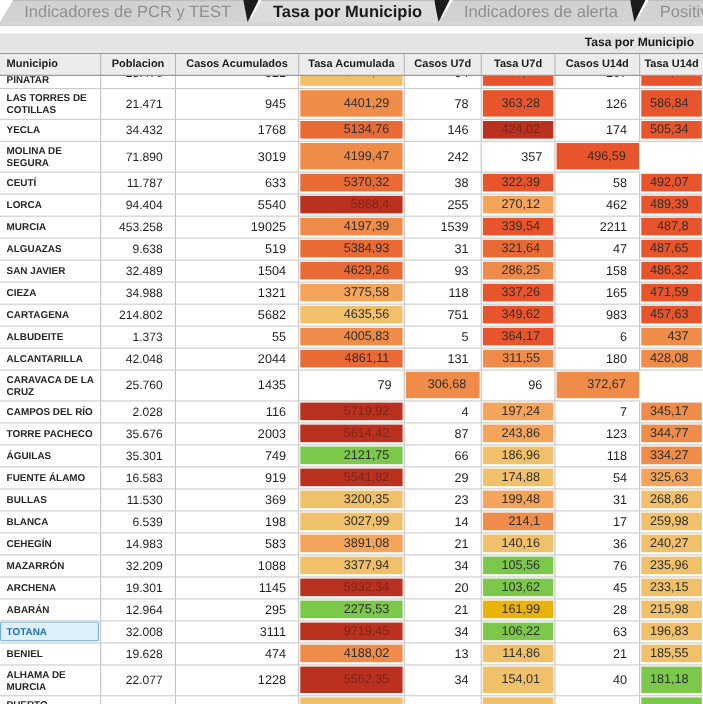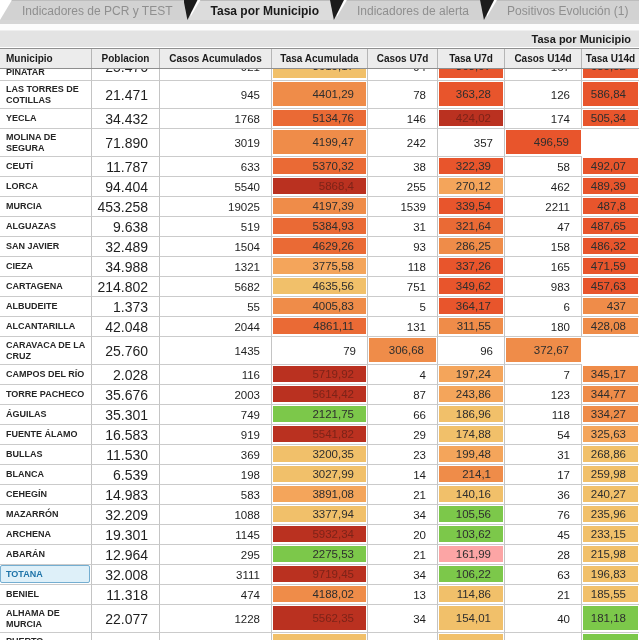--- a/index.html
+++ b/index.html
@@ -10,21 +10,21 @@
   }
   .app{width:639px;height:640px;overflow:hidden;position:relative;}
 
   
   .tabbar{
     height:20px;display:flex;align-items:stretch;background:#fff;
     position:relative;overflow:hidden;
   }
   .tab{
     position:relative;z-index:1;flex:0 0 auto;
-    background:#d2d2d2;color:#8f8f8f;font-size:12px;line-height:20px;
+    background:#d2d2d2;color:#8f8f8f;font-size:15px;line-height:20px;
     padding:0 18px 0 22px;white-space:nowrap;
     clip-path:polygon(12px 0,100% 0,100% 100%,0 100%);
     border-top:1px solid #bdbdbd;box-sizing:border-box;
   }
   .tab.active{background:#dcdcdc;color:#1a1a1a;font-weight:bold;}
   .tab.last{flex:1 1 auto;}
   .wedge{
     position:relative;z-index:2;flex:0 0 14px;width:14px;
     background:#1c1c1c;clip-path:polygon(0 0,100% 0,28% 100%);
     margin:0 -9px 0 -7px;
@@ -69,21 +69,21 @@
   .cell:last-child{border-right:none;}
   .c-name{
     font-size:9px;font-weight:bold;color:#262626;line-height:10.5px;
     padding:3px 2px 3px 6px;justify-content:flex-start;
     text-transform:uppercase;
   }
   .c-num{
     font-size:11.5px;color:#1f1f1f;justify-content:flex-end;
     padding-right:11px;
   }
-  .c-pob{font-size:14px;}
+  .c-pob{font-size:11px;}
   .c-color{padding:0;}
   .fill{
     position:absolute;left:1px;right:1px;top:1px;bottom:2px;
     display:flex;align-items:center;justify-content:flex-end;
     padding-right:12px;box-sizing:border-box;
     font-size:11.5px;color:#2e2e2e;
   }
   .fill.darktext{color:#7d2318;}
   .hl{
     position:absolute;left:0;right:1px;top:0;bottom:1px;
@@ -489,21 +489,21 @@
       </div>
       <div class="row grid-row">
         <div class="cell c-name">ABARÁN</div>
         <div class="cell c-num c-pob">12.964</div>
         <div class="cell c-num">295</div>
         <div class="cell c-color">
           <div class="fill" style="background: rgb(124, 200, 74);">2275,53</div>
         </div>
         <div class="cell c-num">21</div>
         <div class="cell c-color">
-          <div class="fill" style="background: #fca5a5;">161,99</div>
+          <div class="fill" style="background: #eab308;">161,99</div>
         </div>
         <div class="cell c-num">28</div>
         <div class="cell c-color">
           <div class="fill" style="background: rgb(241, 192, 106);">215,98</div>
         </div>
       </div>
       <div class="row grid-row">
         <div class="cell c-name">
           <div class="hl">TOTANA</div>
         </div>
@@ -516,21 +516,21 @@
         <div class="cell c-color">
           <div class="fill" style="background: rgb(124, 200, 74);">106,22</div>
         </div>
         <div class="cell c-num">63</div>
         <div class="cell c-color">
           <div class="fill" style="background: rgb(241, 192, 106);">196,83</div>
         </div>
       </div>
       <div class="row grid-row">
         <div class="cell c-name">BENIEL</div>
-        <div class="cell c-num c-pob">11.318</div>
+        <div class="cell c-num c-pob">19.628</div>
         <div class="cell c-num">474</div>
         <div class="cell c-color">
           <div class="fill" style="background: rgb(239, 140, 73);">4188,02</div>
         </div>
         <div class="cell c-num">13</div>
         <div class="cell c-color">
           <div class="fill" style="background: rgb(241, 192, 106);">114,86</div>
         </div>
         <div class="cell c-num">21</div>
         <div class="cell c-color">

